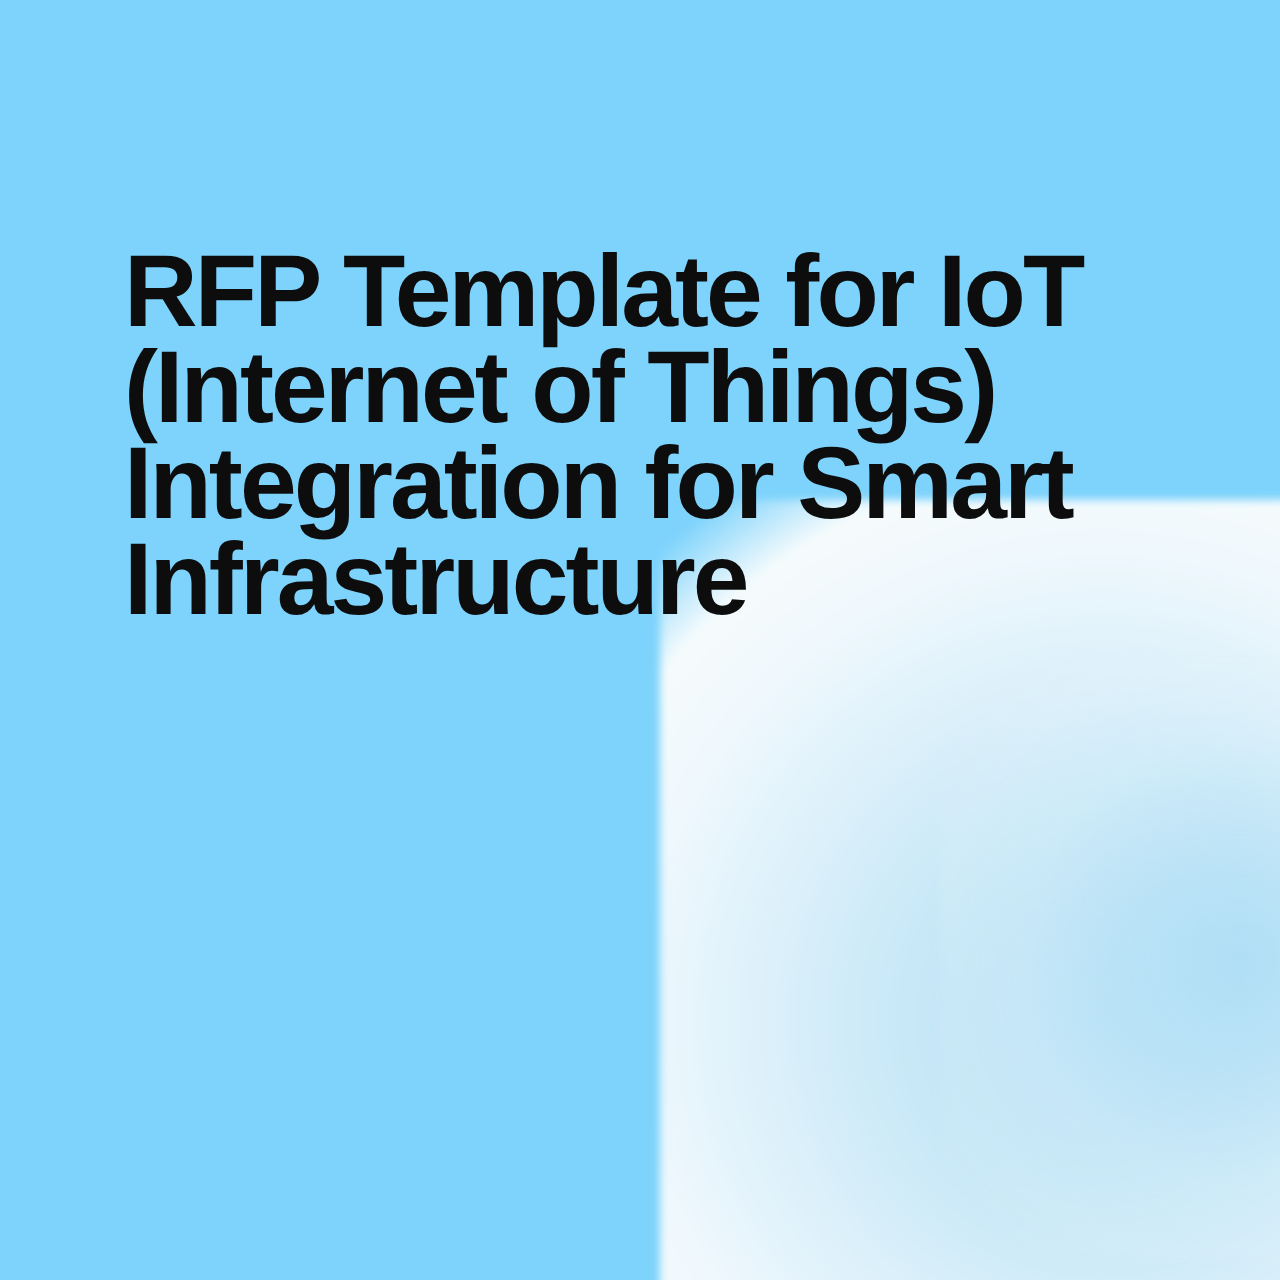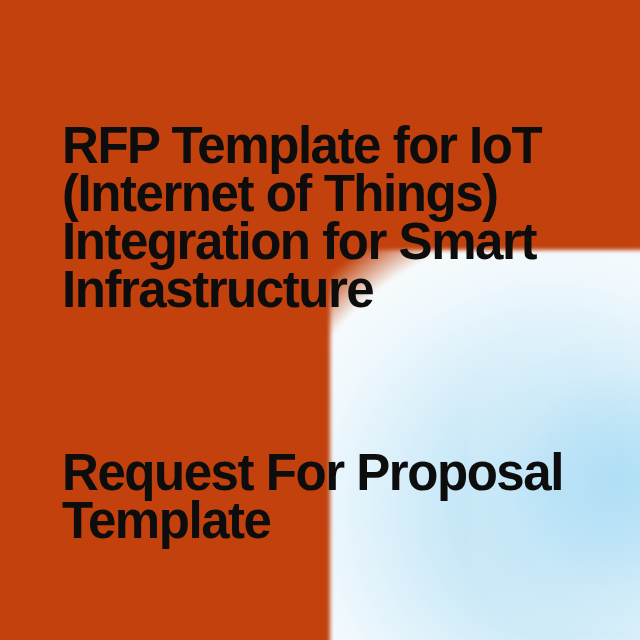--- a/index.html
+++ b/index.html
@@ -12,21 +12,21 @@
     height: 640px;
     background: #f8f8f8;
     font-family: "Liberation Sans", sans-serif;
     overflow: hidden;
   }
 
   #cover-page {
     position: relative;
     width: 640px;
     height: 640px;
-    background-color: #c2410c;
+    background-color: #7dd3fc;
     overflow: hidden;
   }
 
   
   #gradient-blob {
     position: absolute;
     left: 330px;
     top: 250px;
     width: 480px;
     height: 480px;
@@ -101,17 +101,16 @@
 <div id="cover-page">
 
   <div id="gradient-blob"></div>
 
   <div id="gradient-blob-2"></div>
 
   <div id="text-layer">
 
     <h1 id="doc-title" class="cover-heading">RFP Template for IoT (Internet of Things) Integration for Smart Infrastructure</h1>
 
-    <h2 id="doc-subtitle" class="cover-heading">Request For Proposal Template</h2>
 
   </div>
 
 </div>
 
 </body></html>

